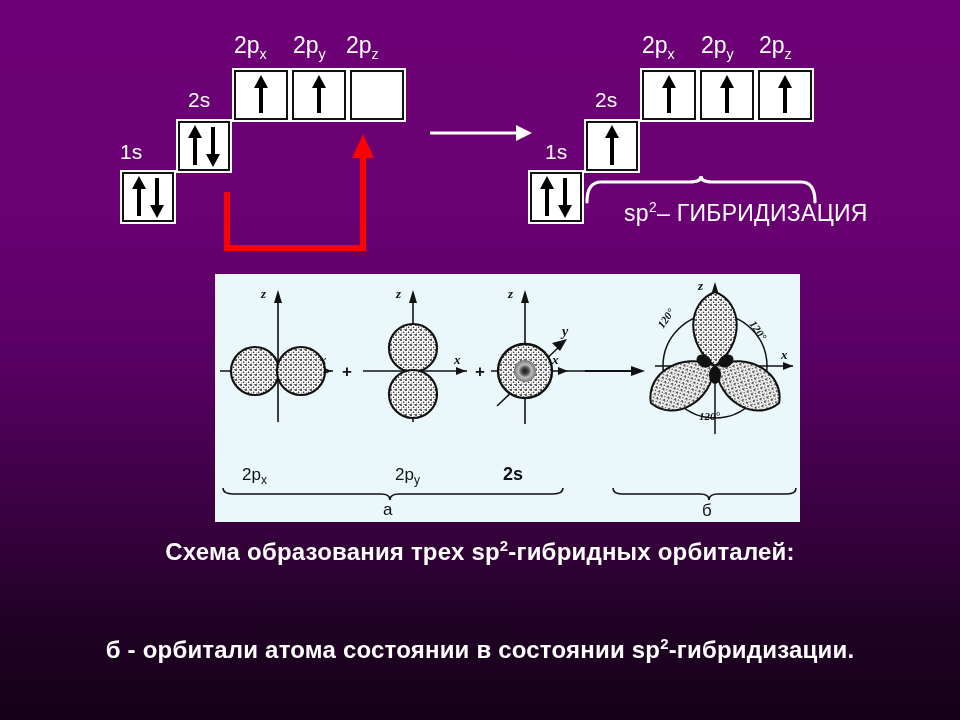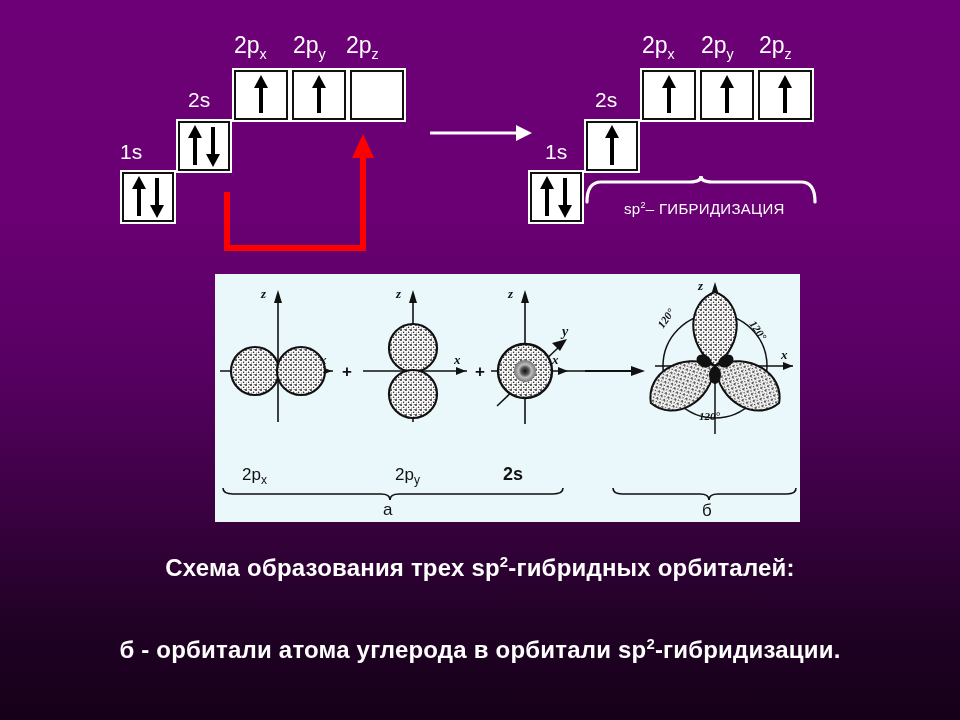--- a/index.html
+++ b/index.html
@@ -51,21 +51,21 @@
   .redpath{position:absolute;left:0;top:0;}
 
   
   .whitearrow{position:absolute;}
 
   
   .brace-svg{position:absolute;}
   .hyb-text{
     position:absolute;
     color:#ffffff;
-    font-size:15px;
+    font-size:23px;
     white-space:nowrap;
     letter-spacing:0.3px;
   }
   .hyb-text sup{font-size:0.6em;vertical-align:super;}
 
   
   .panel{
     position:absolute;
     background:#eaf7fb;
     overflow:hidden;
@@ -336,20 +336,20 @@
       <text x="288" y="206" font-size="18" font-weight="bold" fill="#111">2s</text>
 
       <path d="M8,214 Q8,220 18,220 L166,220 Q175,220 175,226 Q175,220 184,220 L338,220 Q348,220 348,214" fill="none" stroke="#111" stroke-width="1.6"></path>
       <text x="168" y="241" font-size="17" fill="#111">a</text>
 
       <path d="M398,214 Q398,220 407,220 L485,220 Q494,220 494,226 Q494,220 503,220 L572,220 Q581,220 581,214" fill="none" stroke="#111" stroke-width="1.6"></path>
       <text x="487" y="242" font-size="17" fill="#111">б</text>
     </svg>
   </div>
 
-  <div class="caption" style="top:554px;">
+  <div class="caption" style="top:538px;">
     <span>Схема образования трех sp</span><sup>2</sup><span>-гибридных орбиталей:</span>
   </div>
   <div class="caption" style="top:636px;">
-    <span>б - орбитали атома углерода в орбитали sp</span><sup>2</sup><span>-гибридизации.</span>
+    <span>б - орбитали атома состоянии в состоянии sp</span><sup>2</sup><span>-гибридизации.</span>
   </div>
 
 </div>
 
 </body></html>

